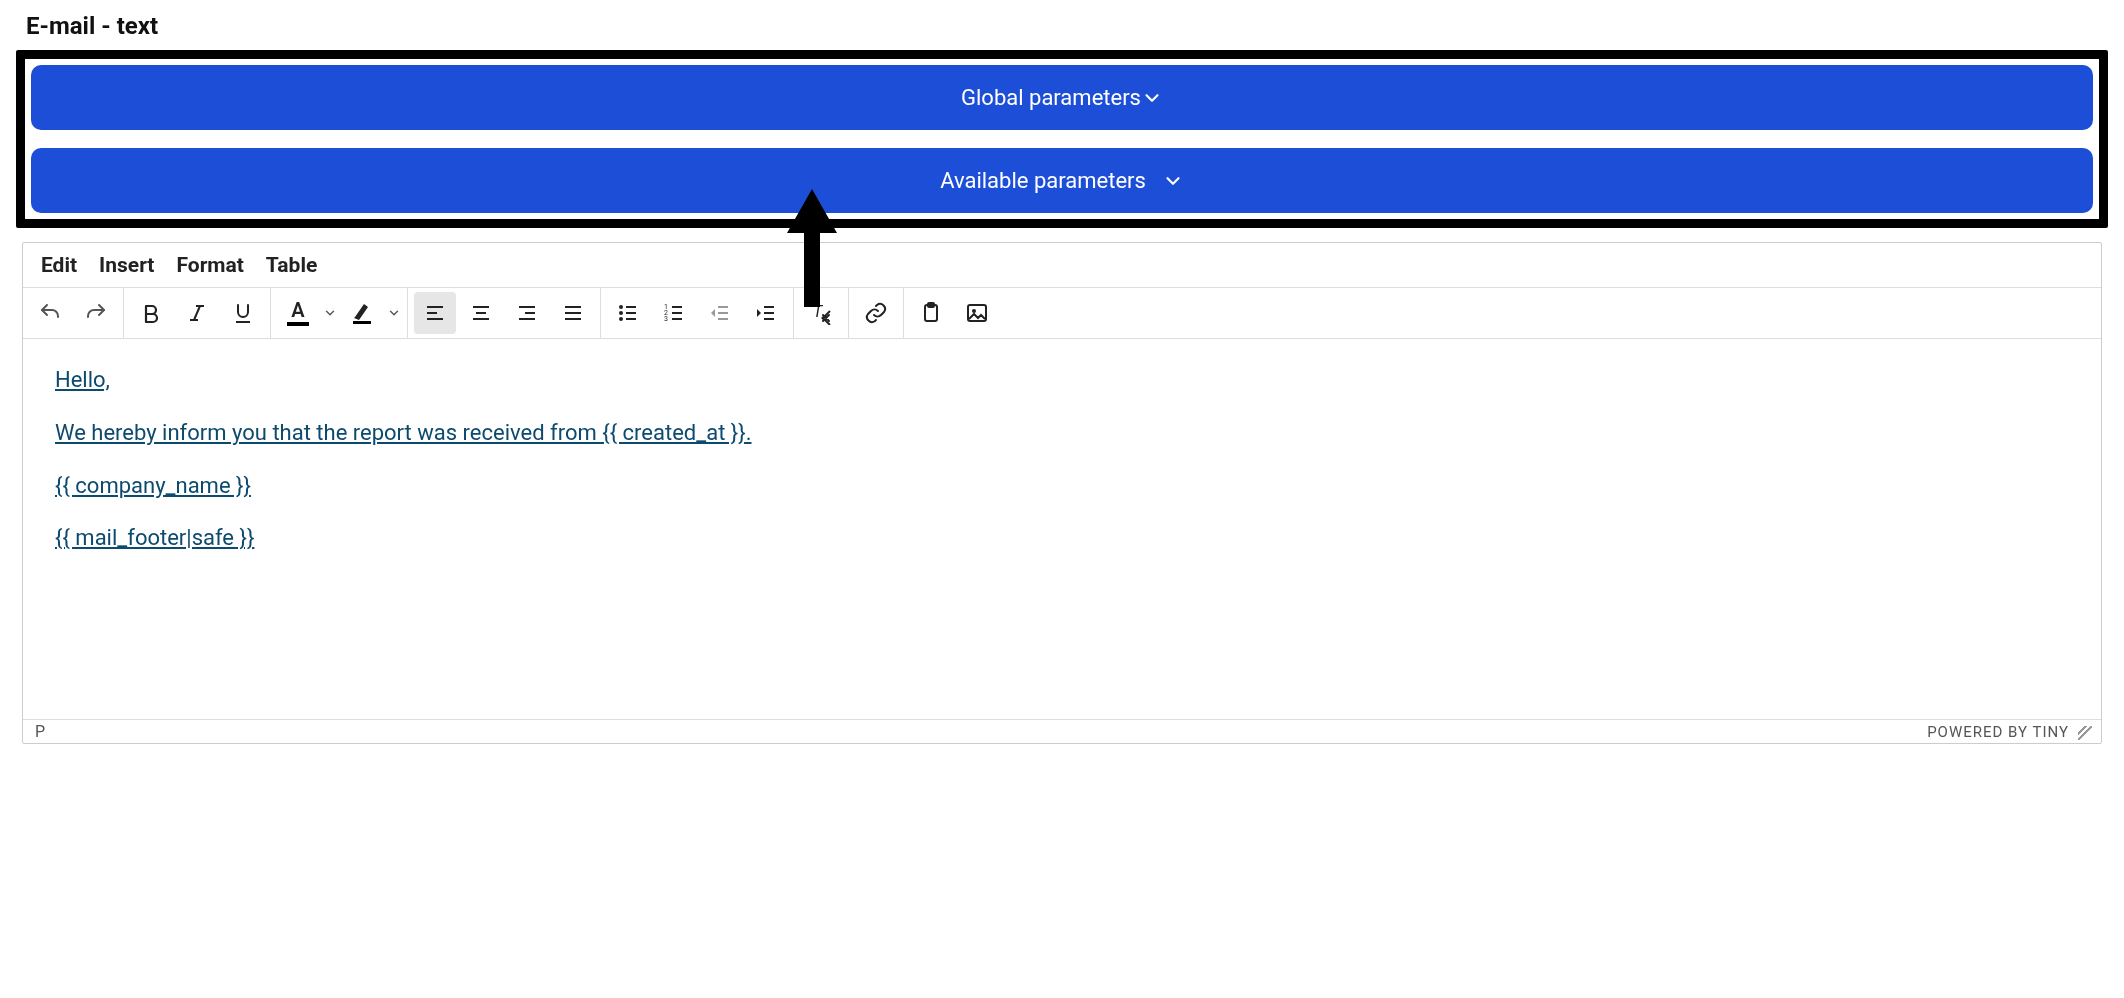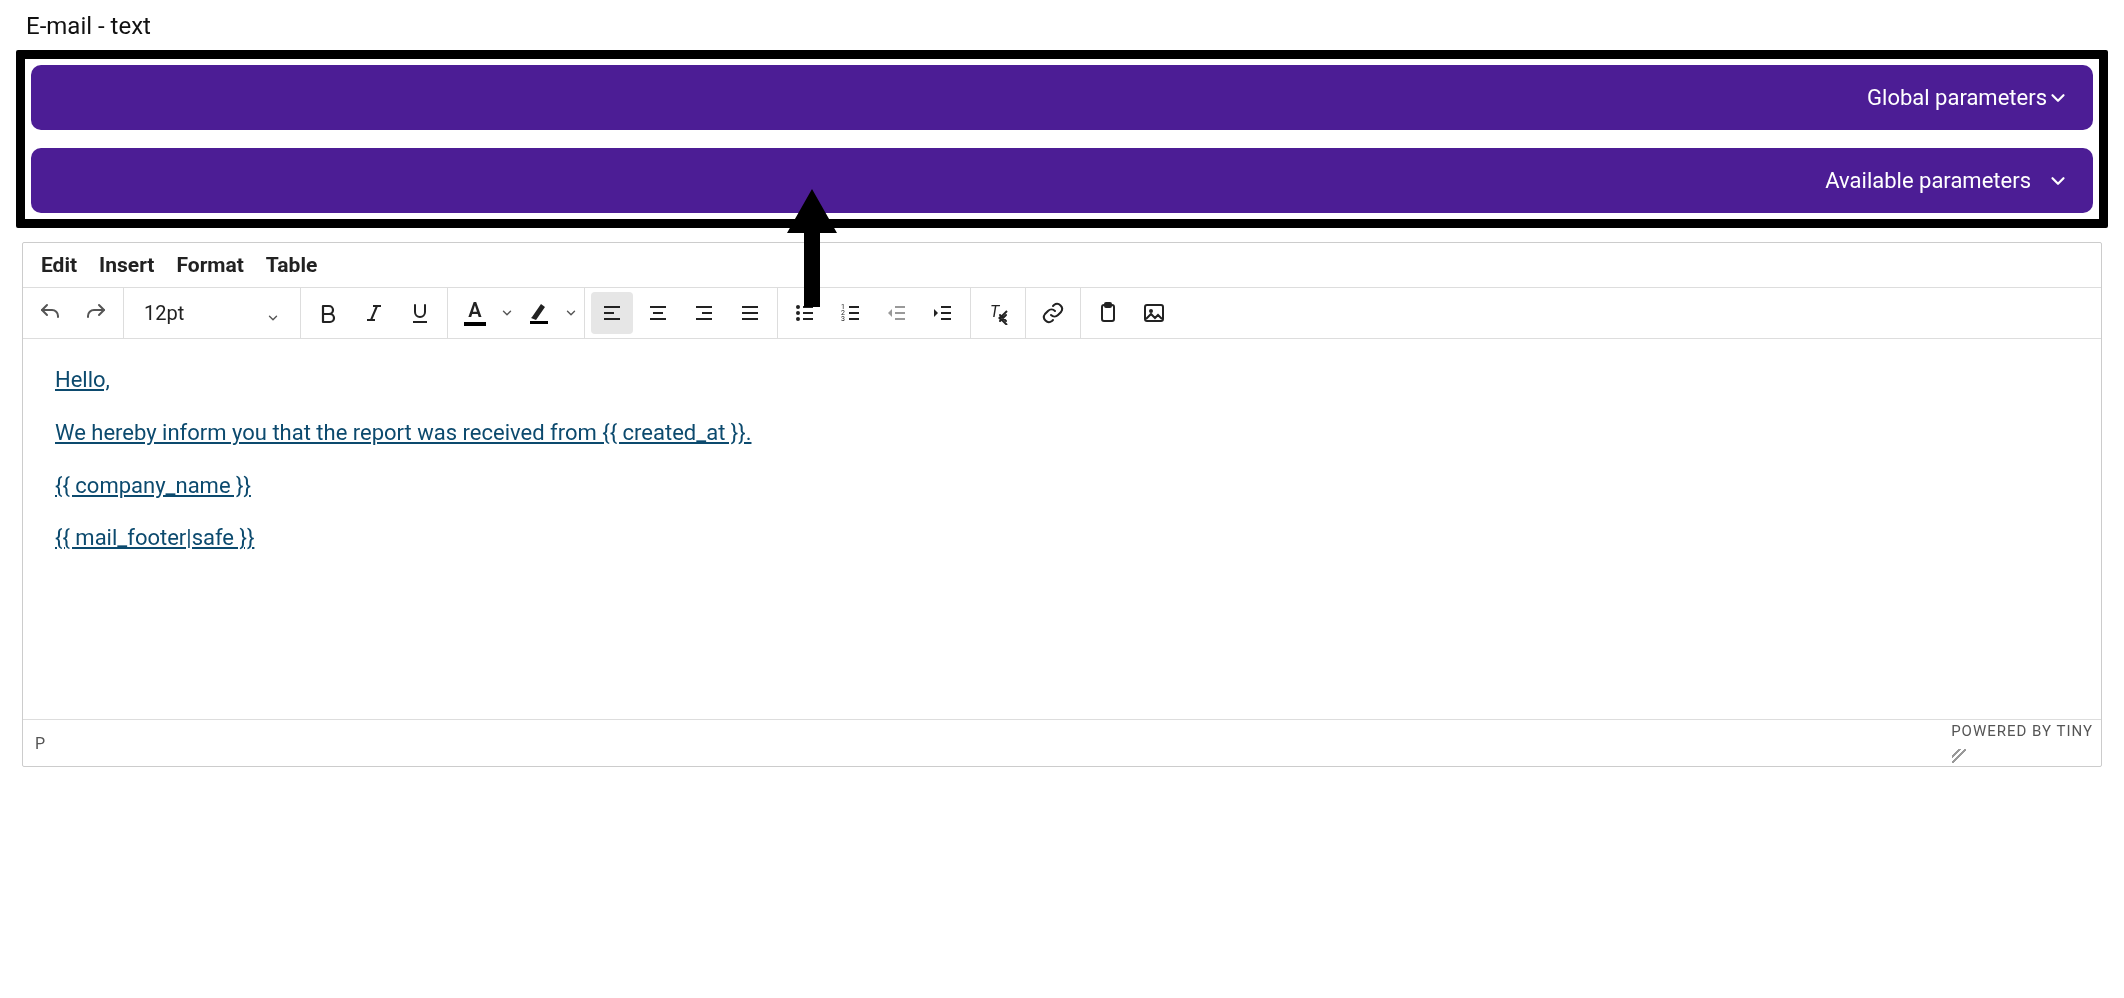--- a/index.html
+++ b/index.html
@@ -5,39 +5,39 @@
   * { box-sizing: border-box; margin: 0; padding: 0; }
   body {
     font-family: -apple-system, BlinkMacSystemFont, "Segoe UI", Roboto, Helvetica, Arial, sans-serif;
     background: #fff;
     color: #111;
     padding: 0;
     width: 2124px;
   }
   .page-title {
     font-size: 24px;
-    font-weight: 400;
+    font-weight: 700;
     padding: 12px 42px 10px 26px;
   }
   .highlight-box {
     border: 9px solid #000;
     margin: 0 16px 14px 16px;
     padding: 6px 6px;
     border-radius: 2px;
   }
   .accordion {
-    background: #4c1d95;
+    background: #1d4ed8;
     color: #fff;
     border-radius: 10px;
     padding: 20px 24px;
     font-size: 22px;
     font-weight: 400;
     display: flex;
     align-items: center;
-    justify-content: flex-end;
+    justify-content: center;
     cursor: pointer;
   }
   .accordion + .accordion { margin-top: 18px; gap: 16px; }
   .chevron-down {
     width: 22px; height: 22px; flex: 0 0 auto;
   }
   .chevron-down svg { display:block; }
   .editor-wrap {
     border: 1px solid #ccc;
     margin: 0 22px 0 22px;
@@ -187,30 +187,20 @@
           </svg>
       </div>
       <div class="tb-btn">
         <svg width="24" height="24" viewBox="0 0 24 24">
             <path d="M15 14l5-5-5-5" stroke="#555" stroke-width="2" fill="none" stroke-linecap="round" stroke-linejoin="round"></path>
             <path d="M20 9H10a6 6 0 00-6 6v1" stroke="#555" stroke-width="2" fill="none" stroke-linecap="round"></path>
           </svg>
       </div>
     </div>
 
-    <div class="tb-group">
-      <div class="tb-select">
-        <span>12pt</span>
-        <span class="tb-mini-chevron">
-          <svg viewBox="0 0 24 24" width="14" height="14">
-              <path d="M6 9l6 6 6-6" stroke="#555" stroke-width="2.4" fill="none" stroke-linecap="round" stroke-linejoin="round"></path>
-            </svg>
-        </span>
-      </div>
-    </div>
 
     <div class="tb-group">
       <div class="tb-btn">
         <svg width="24" height="24" viewBox="0 0 24 24">
             <path d="M7 5h6a4 4 0 010 8H7zM7 13h7a4 4 0 010 8H7z" stroke="#222" stroke-width="2.2" fill="none" stroke-linejoin="round"></path>
           </svg>
       </div>
       <div class="tb-btn">
         <svg width="24" height="24" viewBox="0 0 24 24">
             <line x1="11" y1="5" x2="19" y2="5" stroke="#222" stroke-width="2"></line>
@@ -365,19 +355,19 @@
 
   <div class="editor-body">
     <p>Hello,</p>
     <p>We hereby inform you that the report was received from {{ created_at }}.</p>
     <p>{{ company_name }}</p>
     <p>{{ mail_footer|safe }}</p>
   </div>
 
   <div class="statusbar">
     <span>P</span>
-    <span style="display:flex; align-items:flex-start; gap:8px;flex-direction:column;">
+    <span style="display:flex; align-items:flex-end; gap:8px;">
       <span class="powered">POWERED BY TINY</span>
       <span class="resize-grip"></span>
     </span>
   </div>
 
 </div>
 
 </body></html>

